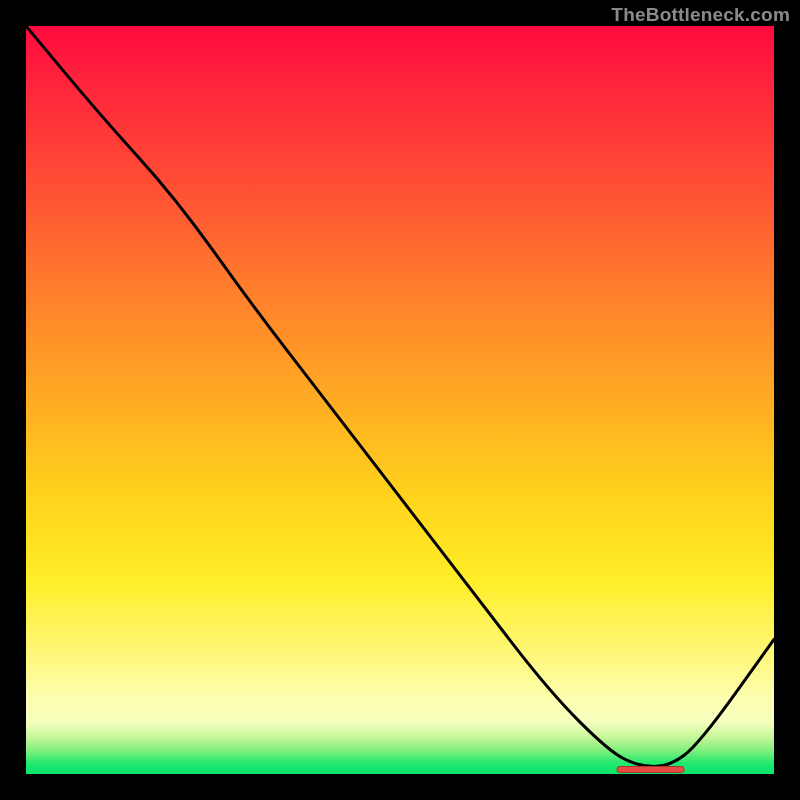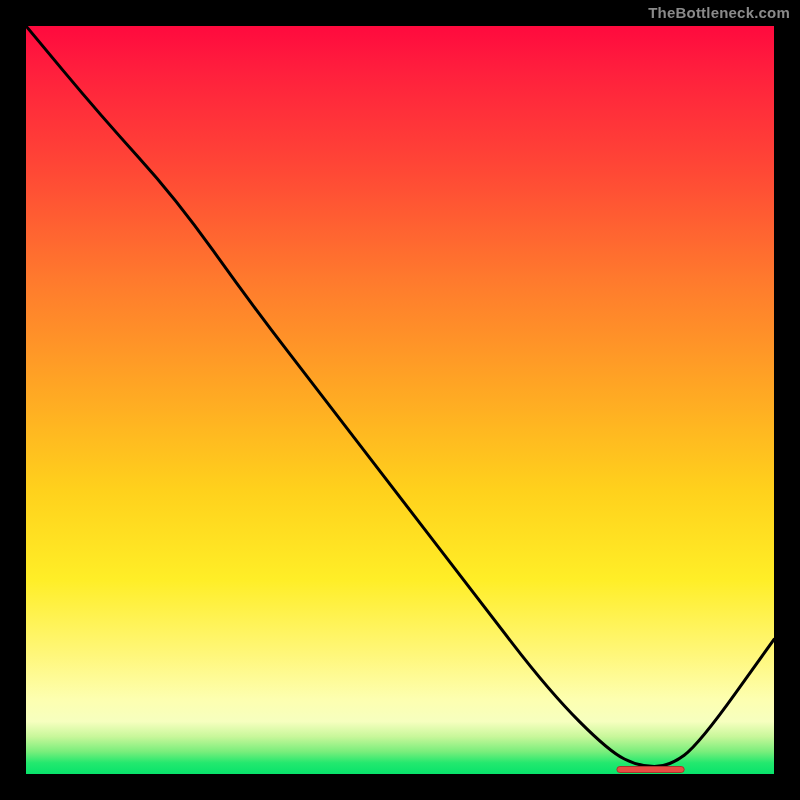--- a/index.html
+++ b/index.html
@@ -40,21 +40,21 @@
       #7aee7c 97%,
       #24e86e 98.5%,
       #08e36b 100%
     );
   }
   .watermark {
     position: absolute;
     top: 4px;
     right: 10px;
     color: #8a8a8a;
-    font-size: 15px;
+    font-size: 19px;
     font-weight: 600;
     letter-spacing: 0.2px;
     user-select: none;
   }
   svg.curve {
     position: absolute;
     left: 0;
     top: 0;
     width: 748px;
     height: 748px;

